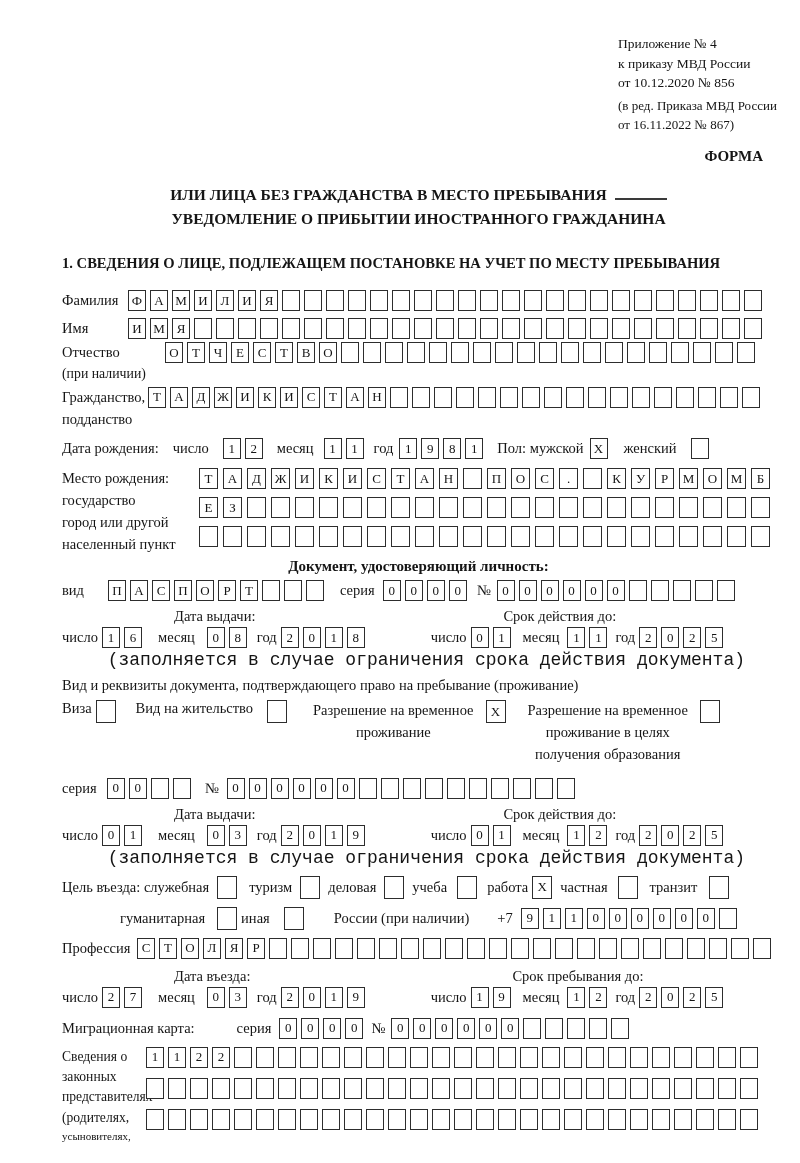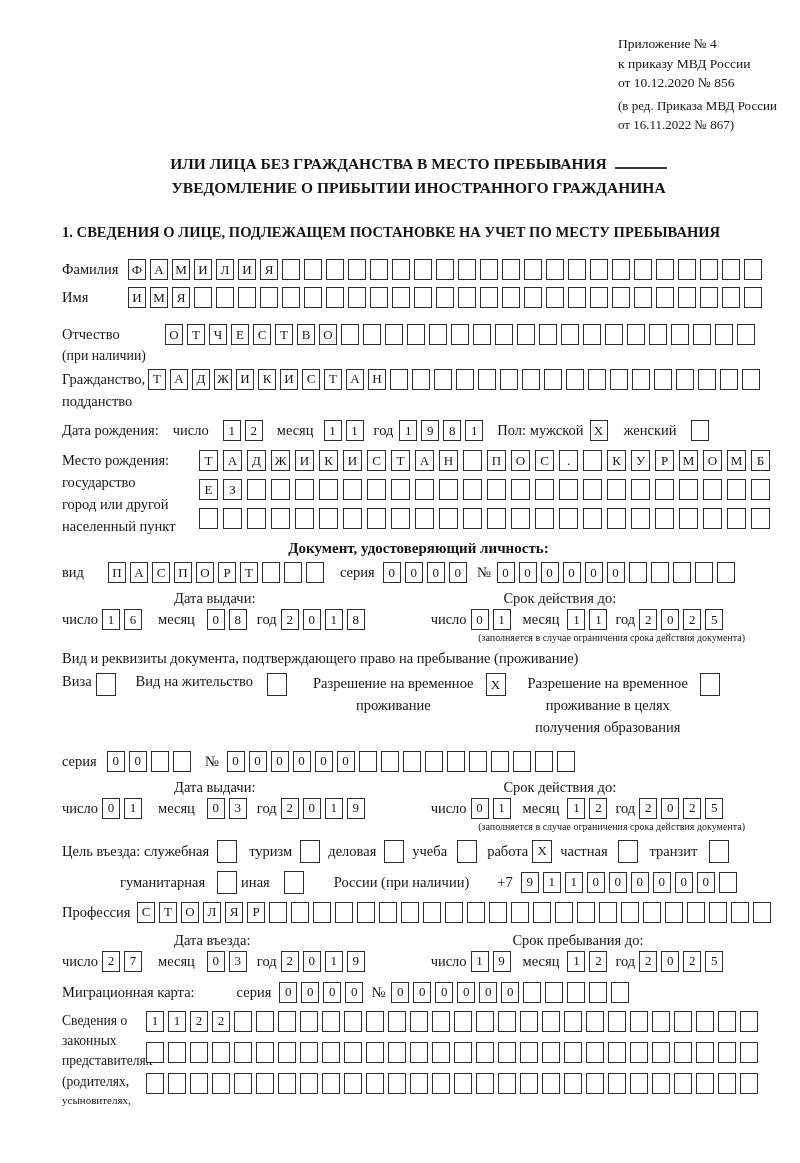--- a/index.html
+++ b/index.html
@@ -12,41 +12,42 @@
   .uline{display:inline-block;width:52px;border-bottom:2px solid #3a3a3a;height:13px;margin-left:8px;}
   .sec{font-weight:bold;font-size:14.6px;margin-top:24px;white-space:nowrap;}
   .row{display:flex;align-items:center;}
   .rowt{display:flex;align-items:flex-start;}
   .cells{display:flex;flex-wrap:nowrap;}
   .cell{box-sizing:border-box;flex:0 0 auto;width:18px;height:21px;border:1.5px solid #2d2d2d;margin-right:4px;
         display:flex;align-items:center;justify-content:center;font-size:13px;background:#fff;}
   .wide .cell{width:19px;margin-right:5px;}
   .cbx .cell{width:20px;height:23px;}
   .lbl{font-size:14.5px;white-space:nowrap;}
-  .small{font-size:10px;}
+  .small{font-size:18px;font-family:Liberation Mono, monospace;}
   .stack{display:flex;flex-direction:column;}
   .stack .lbl{line-height:1.5;}
   .ctr{text-align:center;}
   .grp-gap{margin-left:14px;}
 </style>
 </head>
 <body>
 
 <div class="page">
 
   <div class="hdr">
     <div class="lbl" style="font-size:13.5px">Приложение № 4</div>
     <div class="lbl" style="font-size:13.5px">к приказу МВД России</div>
     <div class="lbl" style="font-size:13.5px">от 10.12.2020 № 856</div>
     <div class="rev">
       <div class="lbl" style="font-size:13px">(в ред. Приказа МВД России</div>
       <div class="lbl" style="font-size:13px">от 16.11.2022 № 867)</div>
     </div>
   </div>
 
+  <div class="form-label">ФОРМА</div>
 
   <div class="title">
     <div><span>ИЛИ ЛИЦА БЕЗ ГРАЖДАНСТВА В МЕСТО ПРЕБЫВАНИЯ</span><span class="uline"></span></div>
     <div>УВЕДОМЛЕНИЕ О ПРИБЫТИИ ИНОСТРАННОГО ГРАЖДАНИНА</div>
   </div>
 
   <div class="sec">1. СВЕДЕНИЯ О ЛИЦЕ, ПОДЛЕЖАЩЕМ ПОСТАНОВКЕ НА УЧЕТ ПО МЕСТУ ПРЕБЫВАНИЯ</div>
 
   <div class="row" style="margin-top:18px">
     <span class="lbl" style="width:66px">Фамилия</span>
@@ -111,21 +112,21 @@
         <span class="cell"></span>
         <span class="cell"></span>
         <span class="cell"></span>
         <span class="cell"></span>
         <span class="cell"></span>
         <span class="cell"></span>
         <span class="cell"></span>
       </span>
   </div>
 
-  <div class="rowt" style="margin-top:16px">
+  <div class="rowt" style="margin-top:3px">
     <span class="stack" style="width:103px">
       <span class="lbl">Отчество</span>
       <span class="lbl" style="font-size:13.8px">(при наличии)</span>
     </span>
     <span class="cells">
         <span class="cell">О</span>
         <span class="cell">Т</span>
         <span class="cell">Ч</span>
         <span class="cell">Е</span>
         <span class="cell">С</span>

